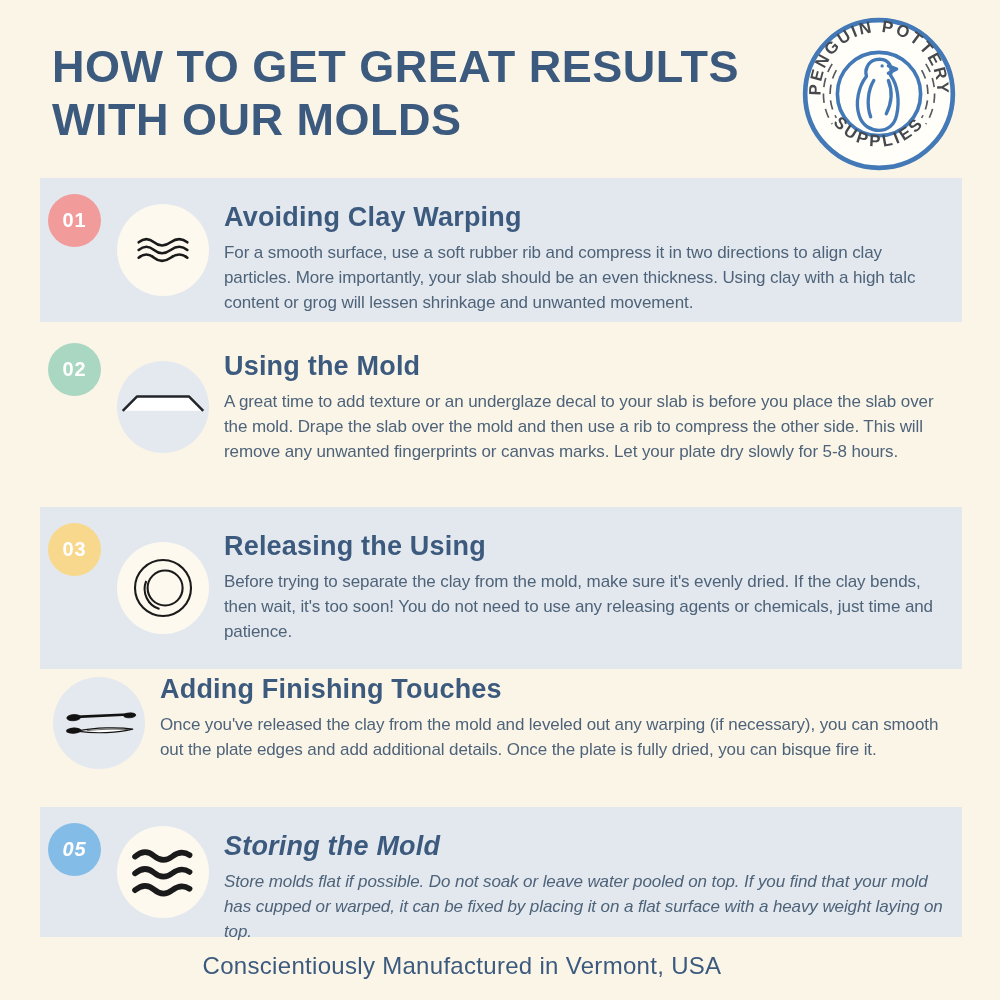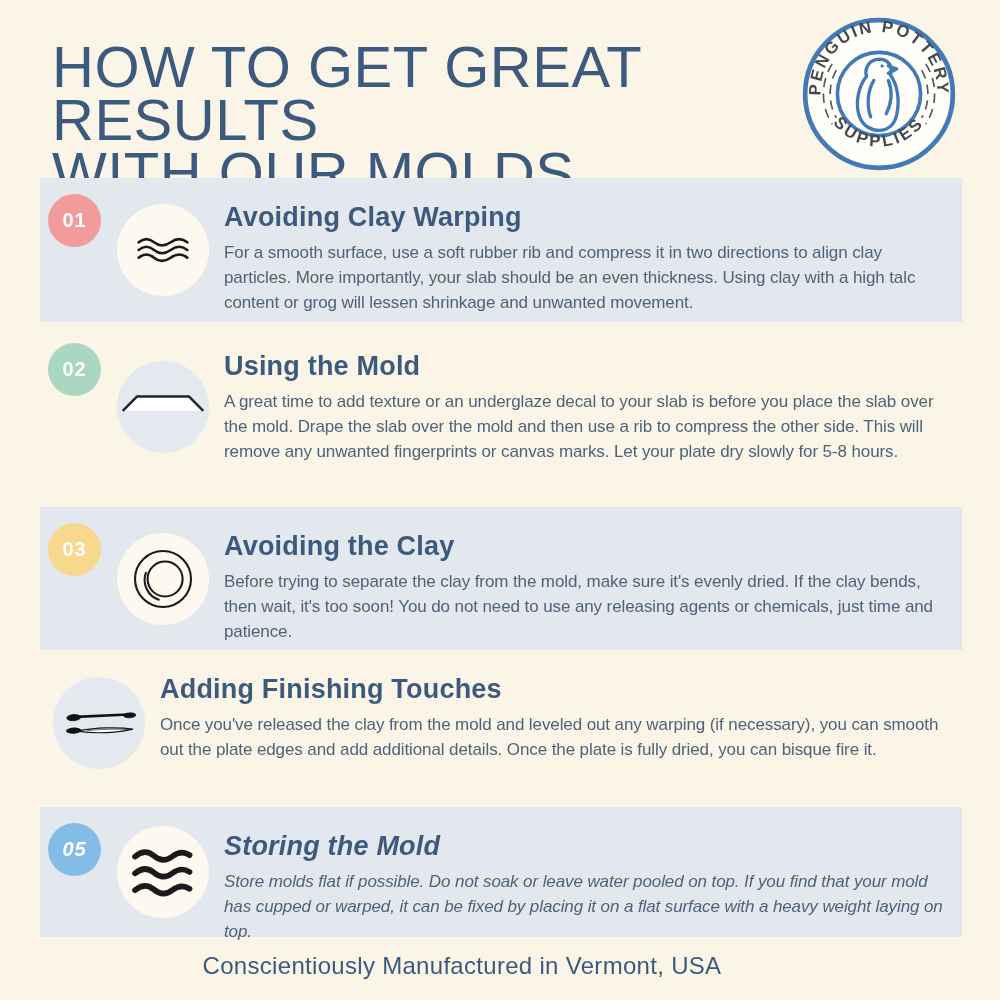--- a/index.html
+++ b/index.html
@@ -7,34 +7,34 @@
   body {
     position:relative;
     width:1000px; height:1000px;
     background:var(--cream,#FBF5E8);
     font-family:"Liberation Sans", sans-serif;
     overflow:hidden;
     color:var(--ink,#3C5A7E);
   }
   .page-title {
     position:absolute; left:52px; top:40px; width:720px;
-    font-size:58px; line-height:53px; font-weight:normal;
+    font-size:45px; line-height:53px; font-weight:bold;
     letter-spacing:0.5px; color:var(--ink,#3C5A7E);
   }
   .logo {
     position:absolute; left:801px; top:16px; width:156px; height:156px;
   }
   .row {
     position:absolute; left:40px; width:922px;
     display:flex; align-items:stretch;
   }
   .row.banded { background:var(--band,#E3E8EE);justify-content:flex-end; }
   .row-1 { top:178px; height:144px; }
   .row-2 { top:327px; height:160px; }
-  .row-3 { top:507px; height:143px; }
+  .row-3 { top:507px; height:162px; }
   .row-4 { top:650px; height:146px; }
   .row-5 { top:807px; height:130px;font-style:italic; }
   .badge-col { flex:0 0 64px; padding-left:8px; }
   .badge {
     width:53px; height:53px; margin-top:16px; border-radius:50%;
     display:flex; align-items:center; justify-content:center;
     color:#fff; font-size:20px; font-weight:bold; letter-spacing:1px;
   }
   .icon-col {
     flex:0 0 118px; display:flex; align-items:center; justify-content:center;
@@ -150,21 +150,21 @@
       <svg width="84" height="84" viewBox="0 0 120 120">
         <g stroke="#1A1A1A" stroke-width="3" fill="none">
           <circle cx="60" cy="60" r="40"></circle>
           <circle cx="63" cy="60" r="25"></circle>
           <path d="M36,50 A 30,30 0 0 0 55,90"></path>
         </g>
       </svg>
     </div>
   </div>
   <div class="text-col">
-    <div class="step-title">Avoiding the Clay</div>
+    <div class="step-title">Releasing the Using</div>
     <div class="step-body">Before trying to separate the clay from the mold, make sure it's evenly dried.  If the clay bends, then wait, it's too soon! You do not need to use any releasing agents or chemicals, just time and patience.</div>
   </div>
 </div>
 
 <div class="row row-4">
   <div class="icon-col">
     <div class="icon-circle on-cream">
       <svg width="92" height="92" viewBox="0 0 120 120">
 
         <g fill="#121212" stroke="#121212">

